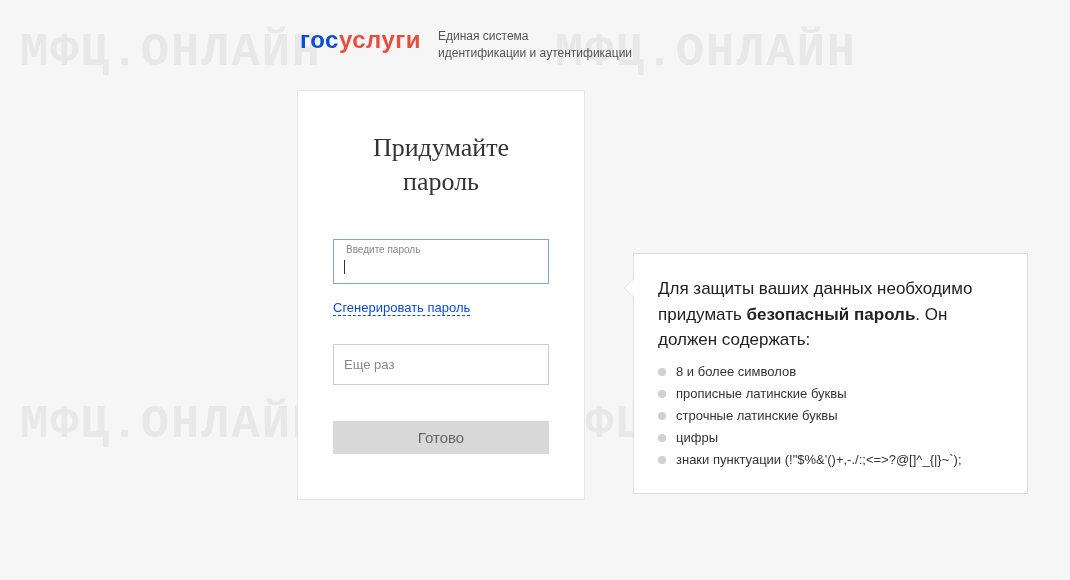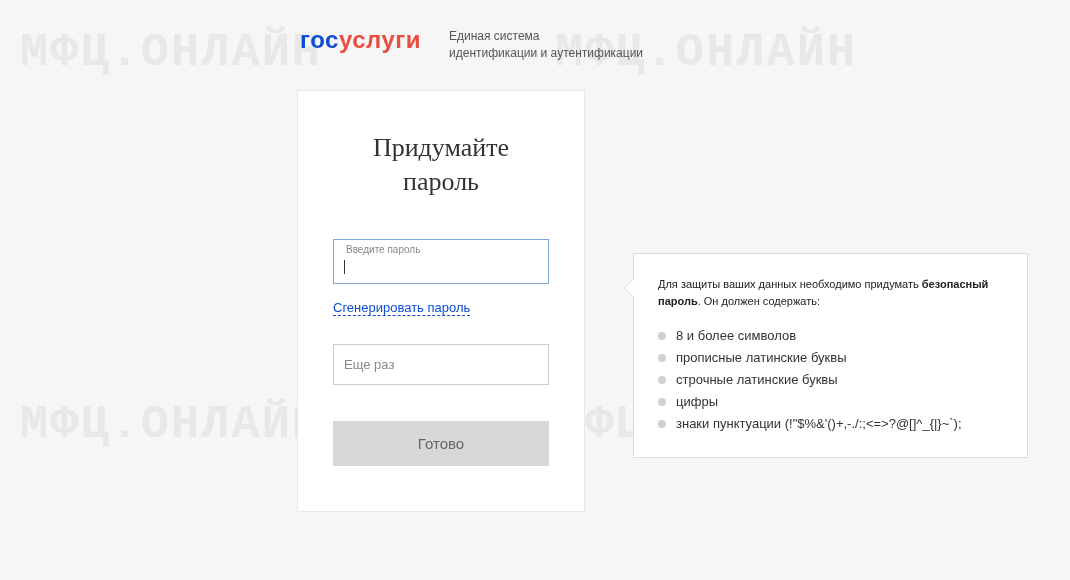--- a/index.html
+++ b/index.html
@@ -68,21 +68,21 @@
     }
     
     .logo-uslugi {
       color: #e84e40;
     }
     
     .tagline {
       font-size: 12px;
       color: #555;
       line-height: 1.4;
-      margin-left: 28px;
+      margin-left: 17px;
       margin-top: 2px;
     }
     
     .form-card {
       position: absolute;
       top: 90px;
       left: 297px;
       width: 288px;
       background: #fff;
       border: 1px solid #e8e8e8;
@@ -145,21 +145,21 @@
       color: #0d4cd3;
       font-size: 13px;
       text-decoration: none;
       border-bottom: 1px dashed #0d4cd3;
       display: inline-block;
       margin-bottom: 28px;
     }
     
     .submit-btn {
       width: 100%;
-      padding: 14px;
+      padding: 8px;
       background: #d8d8d8;
       border: none;
       font-size: 15px;
       color: #666;
       cursor: pointer;
       margin-top: 22px;
     }
     
     .tooltip {
       position: absolute;
@@ -189,24 +189,24 @@
       top: -9px;
       left: 1px;
       width: 0;
       height: 0;
       border-top: 9px solid transparent;
       border-bottom: 9px solid transparent;
       border-right: 9px solid #fff;
     }
     
     .tooltip-text {
-      font-size: 11px;
+      font-size: 17px;
       color: #222;
       line-height: 1.5;
-      margin-bottom: 16px;
+      margin-bottom: 8px;
     }
     
     .tooltip-text b {
       font-weight: bold;
     }
     
     .requirements-list {
       list-style: none;
     }
     

